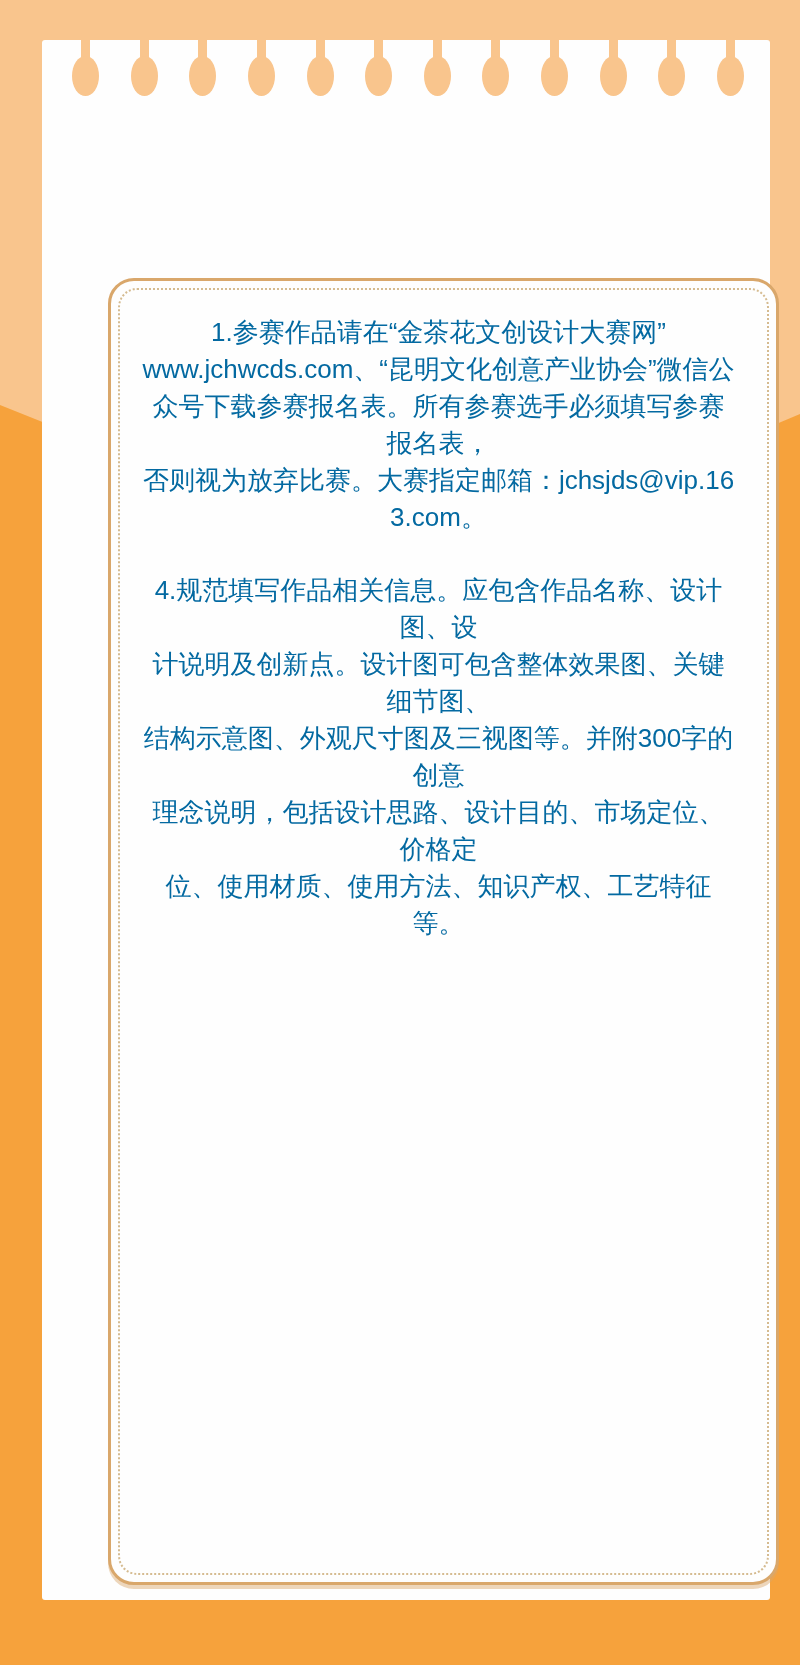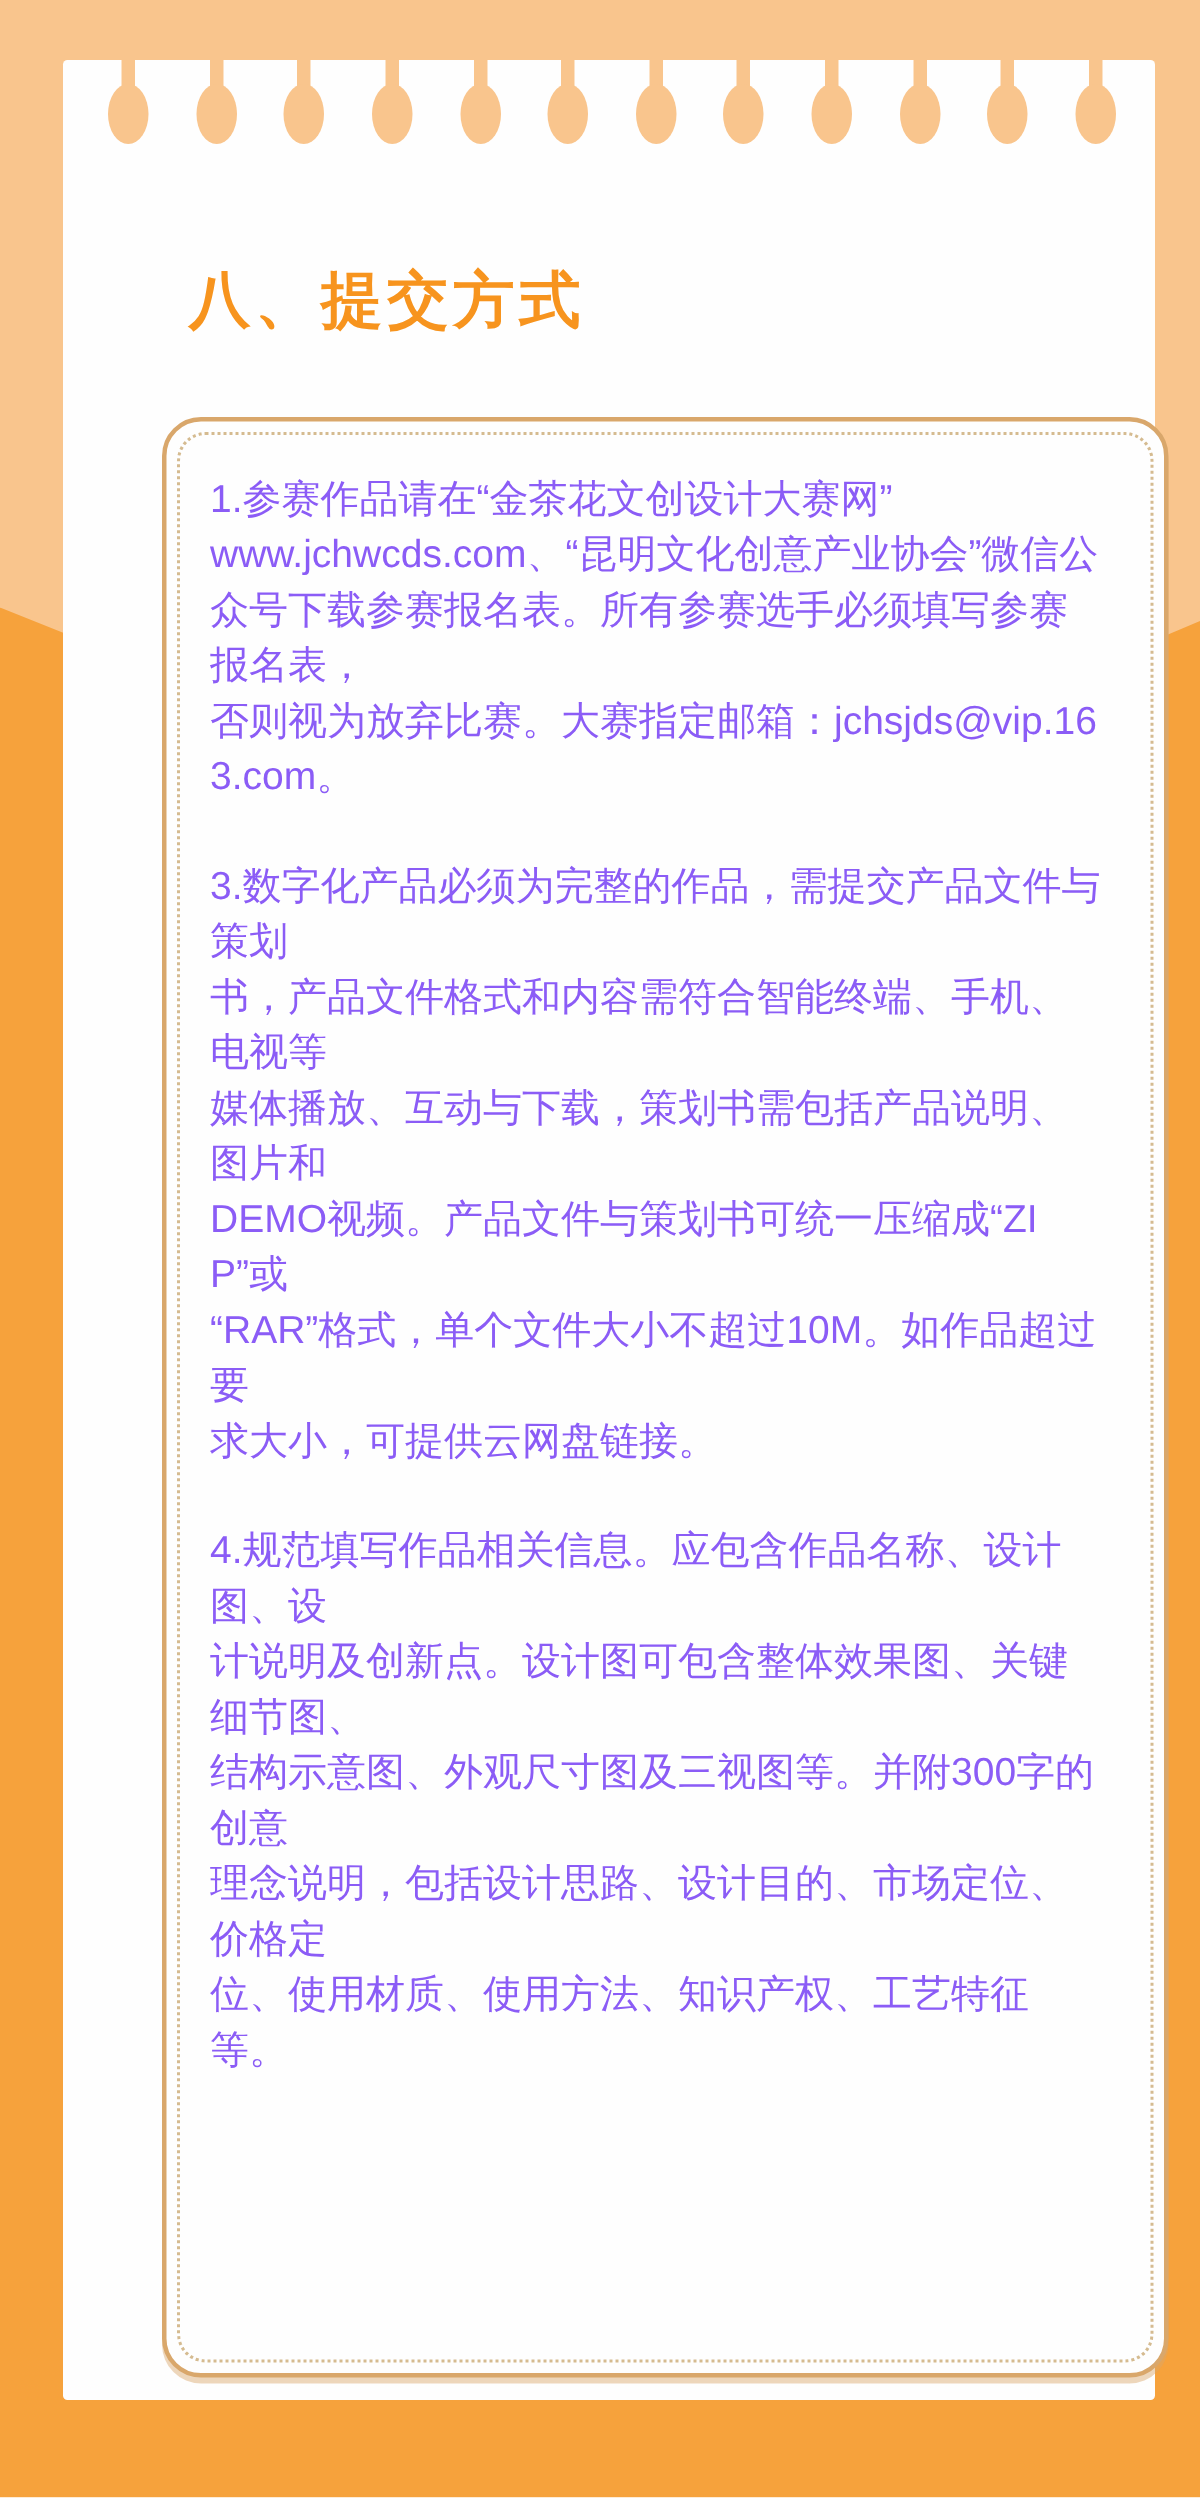--- a/index.html
+++ b/index.html
@@ -52,23 +52,24 @@
   .rules-card-inner{
     position:absolute;left:7px;top:7px;right:7px;bottom:7px;
     border:2px dotted #D5BB90;border-radius:19px;
     box-sizing:border-box;
     padding:24px 18px 0 20px;
     overflow:hidden;
   }
   .rule{
     margin:0 12px 37px 0;
     font-size:26px;line-height:1.42;
-    color:#8b5cf6;font-weight:500;
+    color:#0369a1;font-weight:500;
     white-space:pre-line;
     word-break:break-all;
+    text-align:center;
   }
 </style>
 </head>
 <body>
 
 <div class="stage">
   <div class="bg-deep"></div>
 
   <div class="page">
     <div class="tears">
@@ -79,34 +80,27 @@
         <span class="tear"></span>
         <span class="tear"></span>
         <span class="tear"></span>
         <span class="tear"></span>
         <span class="tear"></span>
         <span class="tear"></span>
         <span class="tear"></span>
         <span class="tear"></span>
       </div>
 
-    <h1 class="section-title">八、提交方式</h1>
 
     <div class="rules-card">
       <div class="rules-card-inner">
         <p class="rule">1.参赛作品请在“金茶花文创设计大赛网”
 www.jchwcds.com、“昆明文化创意产业协会”微信公
 众号下载参赛报名表。所有参赛选手必须填写参赛报名表，
 否则视为放弃比赛。大赛指定邮箱：jchsjds@vip.163.com。</p>
-        <p class="rule">3.数字化产品必须为完整的作品，需提交产品文件与策划
-书，产品文件格式和内容需符合智能终端、手机、电视等
-媒体播放、互动与下载，策划书需包括产品说明、图片和
-DEMO视频。产品文件与策划书可统一压缩成“ZIP”或
-“RAR”格式，单个文件大小不超过10M。如作品超过要
-求大小，可提供云网盘链接。</p>
         <p class="rule">4.规范填写作品相关信息。应包含作品名称、设计图、设
 计说明及创新点。设计图可包含整体效果图、关键细节图、
 结构示意图、外观尺寸图及三视图等。并附300字的创意
 理念说明，包括设计思路、设计目的、市场定位、价格定
 位、使用材质、使用方法、知识产权、工艺特征等。</p>
 
       </div>
     </div>
   </div>
 </div>

